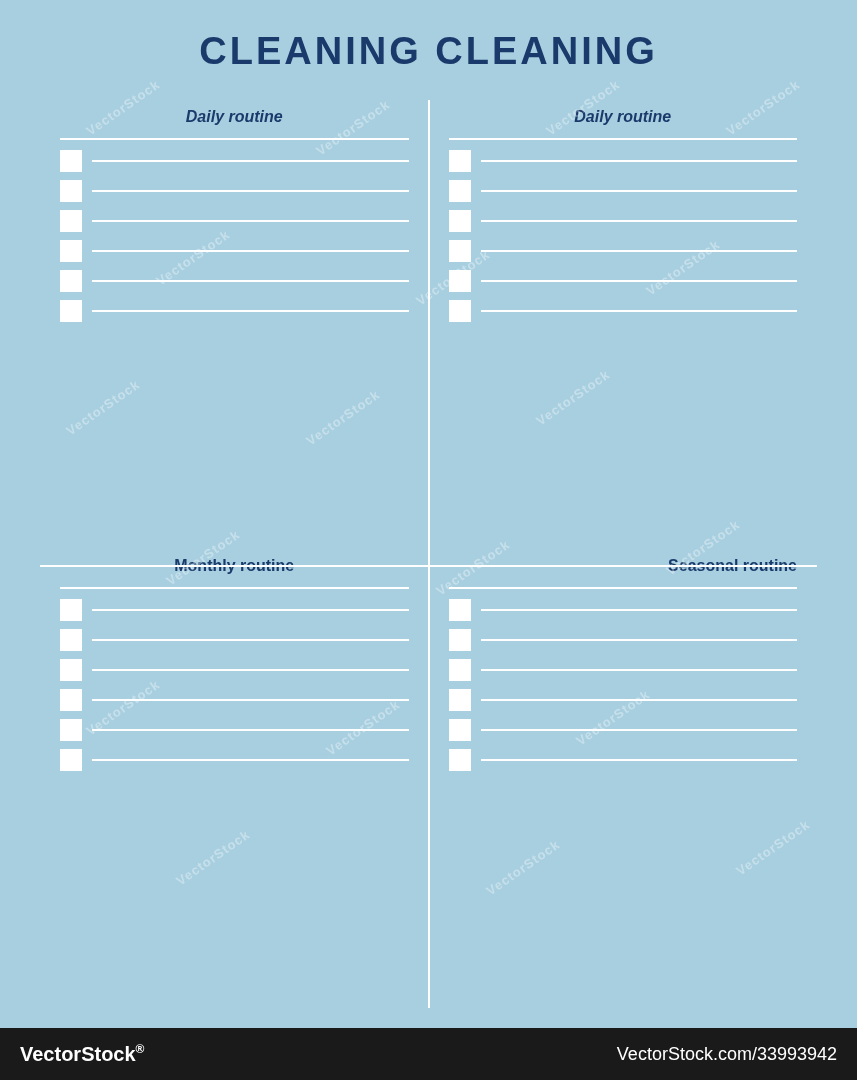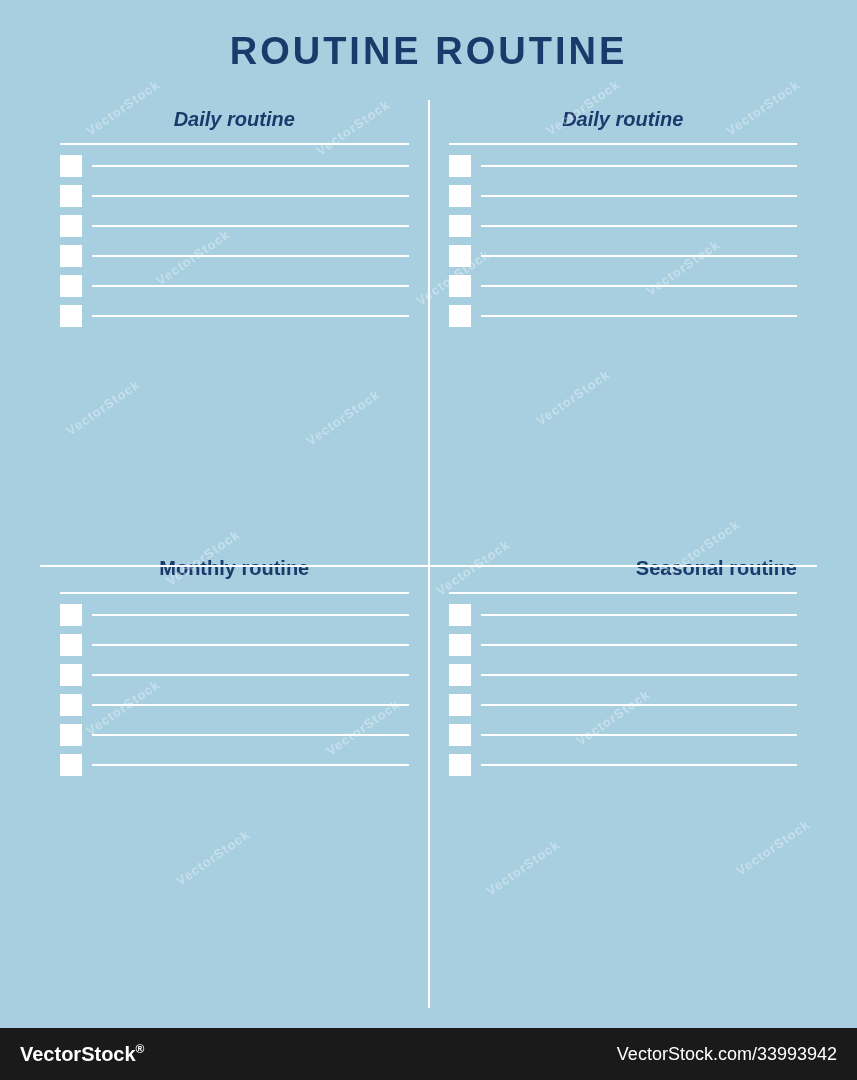--- a/index.html
+++ b/index.html
@@ -59,21 +59,21 @@
     }
 
     .section {
       padding: 10px 20px 10px 20px;
       display: flex;
       flex-direction: column;
     }
 
     .section-title {
       color: #1a3a6b;
-      font-size: 20px;
+      font-size: 16px;
       font-weight: bold;
       text-align: center;
       margin-bottom: 12px;
       font-style: italic;
     }
 
     .section-divider {
       height: 2px;
       background-color: white;
       margin-bottom: 10px;
@@ -179,21 +179,21 @@
       <span class="watermark" style="top:560px; left:430px;">VectorStock</span>
       <span class="watermark" style="top:540px; left:660px;">VectorStock</span>
       <span class="watermark" style="top:700px; left:80px;">VectorStock</span>
       <span class="watermark" style="top:720px; left:320px;">VectorStock</span>
       <span class="watermark" style="top:710px; left:570px;">VectorStock</span>
       <span class="watermark" style="top:850px; left:170px;">VectorStock</span>
       <span class="watermark" style="top:860px; left:480px;">VectorStock</span>
       <span class="watermark" style="top:840px; left:730px;">VectorStock</span>
     </div>
 
-    <div id="page-title">ROUTINE ROUTINE</div>
+    <div id="page-title">CLEANING CLEANING</div>
 
     <div class="horizontal-divider"></div>
 
     <div class="vertical-divider"></div>
 
     <div class="sections-grid">
 
       <div class="section">
         <div class="section-title">Daily routine</div>
         <div class="section-divider"></div>

